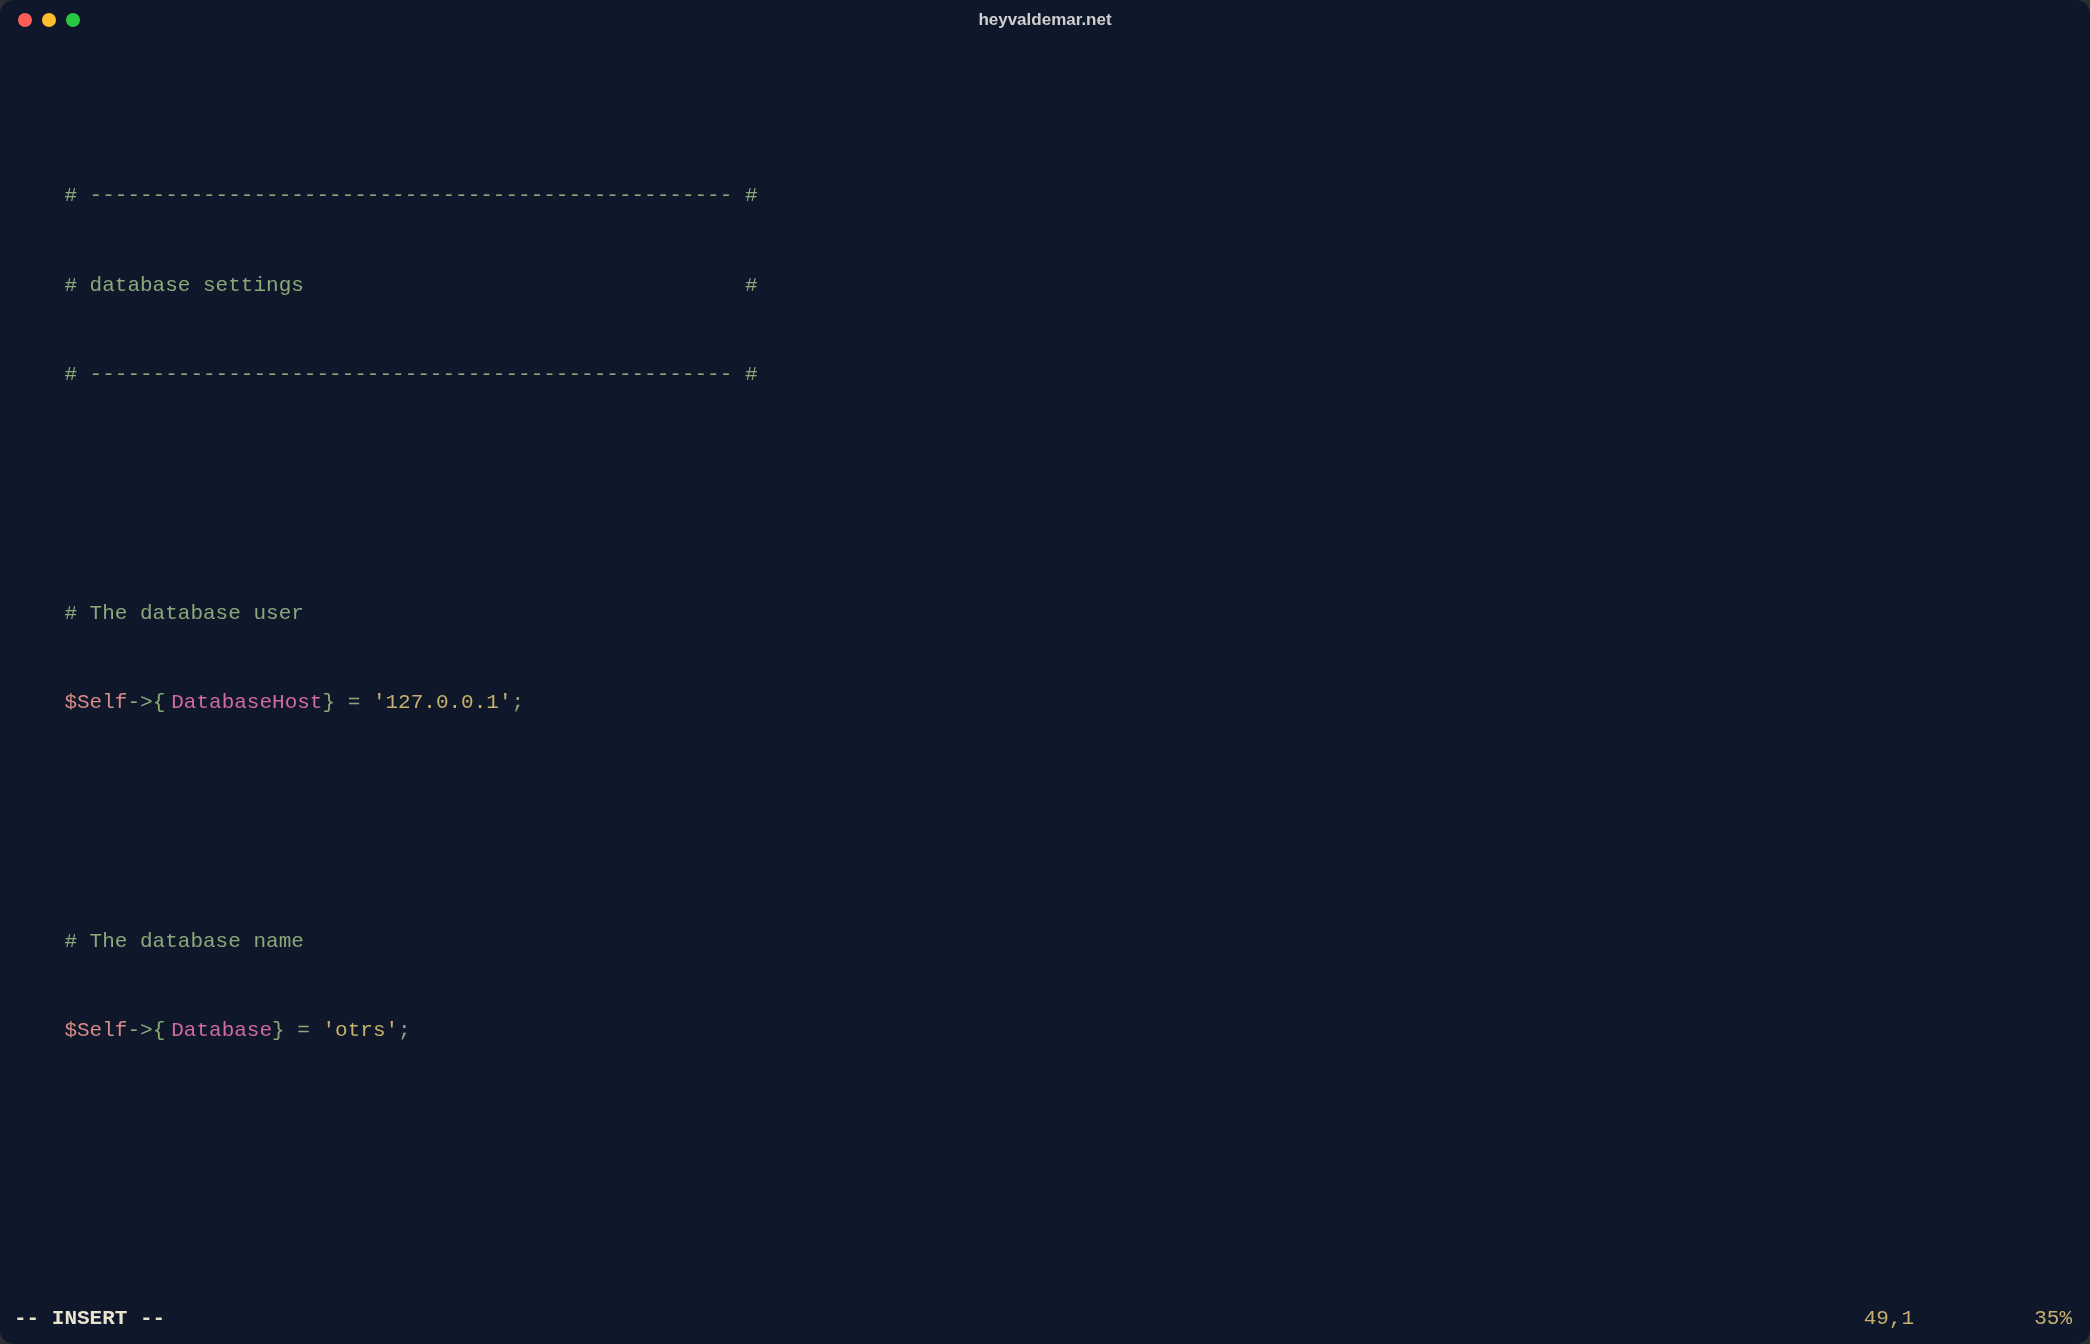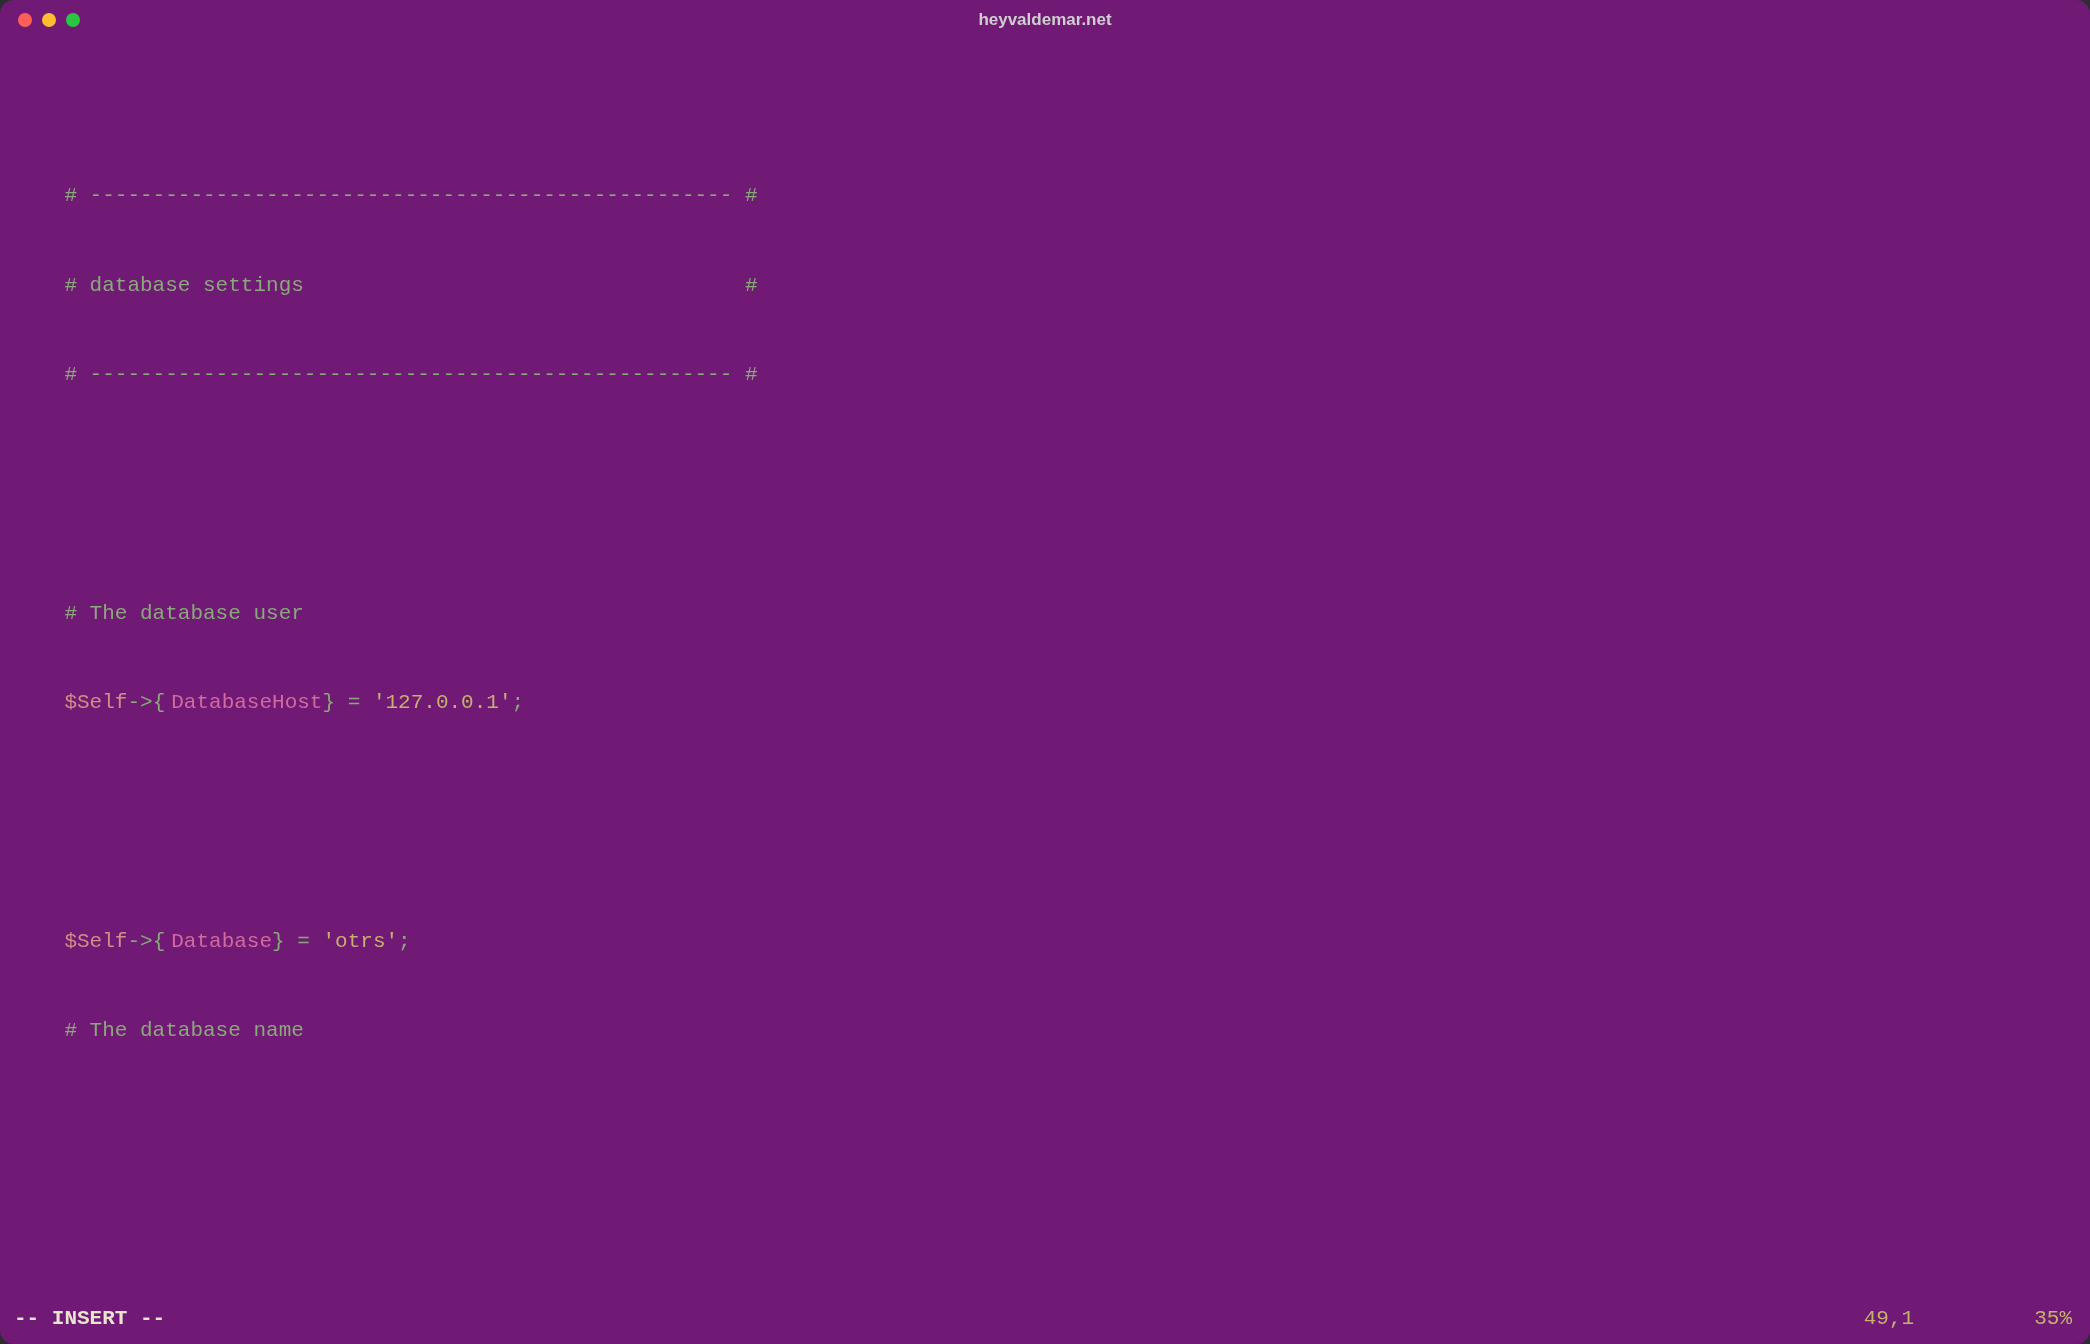--- a/index.html
+++ b/index.html
@@ -8,21 +8,21 @@
     background: #2b2d30;
     font-family: "SF Mono", "Menlo", "Consolas", "Liberation Mono", monospace;
     font-size: 21px;
     line-height: 1.42;
     color: #d6d6d6;
     overflow: hidden;
   }
   .window {
     width: 100%;
     height: 100%;
-    background: #701a75;
+    background: #0f172a;
     border-radius: 14px;
     display: flex;
     flex-direction: column;
     overflow: hidden;
   }
   .titlebar {
     height: 40px;
     display: flex;
     align-items: center;
     padding: 0 18px;
@@ -105,22 +105,22 @@
     <div class="line"><span class="indent"></span><span class="c-comment"># database settings                                   #</span></div>
     <div class="line"><span class="indent"></span><span class="c-comment"># --------------------------------------------------- #</span></div>
 
     <div class="line">&nbsp;</div>
 
     <div class="line"><span class="indent"></span><span class="c-comment"># The database user</span></div>
     <div class="line"><span class="indent"></span><span class="c-var">$Self</span><span class="c-arrow">-&gt;</span><span class="c-brace">{</span><span class="c-key">DatabaseHost</span><span class="c-brace">}</span><span class="c-eq"> = </span><span class="c-str">'127.0.0.1'</span><span class="c-punc">;</span></div>
 
     <div class="line">&nbsp;</div>
 
+    <div class="line"><span class="indent"></span><span class="c-comment"># The database name</span></div>
     <div class="line"><span class="indent"></span><span class="c-var">$Self</span><span class="c-arrow">-&gt;</span><span class="c-brace">{</span><span class="c-key">Database</span><span class="c-brace">}</span><span class="c-eq"> = </span><span class="c-str">'otrs'</span><span class="c-punc">;</span></div>
-    <div class="line"><span class="indent"></span><span class="c-comment"># The database name</span></div>
 
     <div class="line">&nbsp;</div>
 
     
 
     
 
     
     
     

